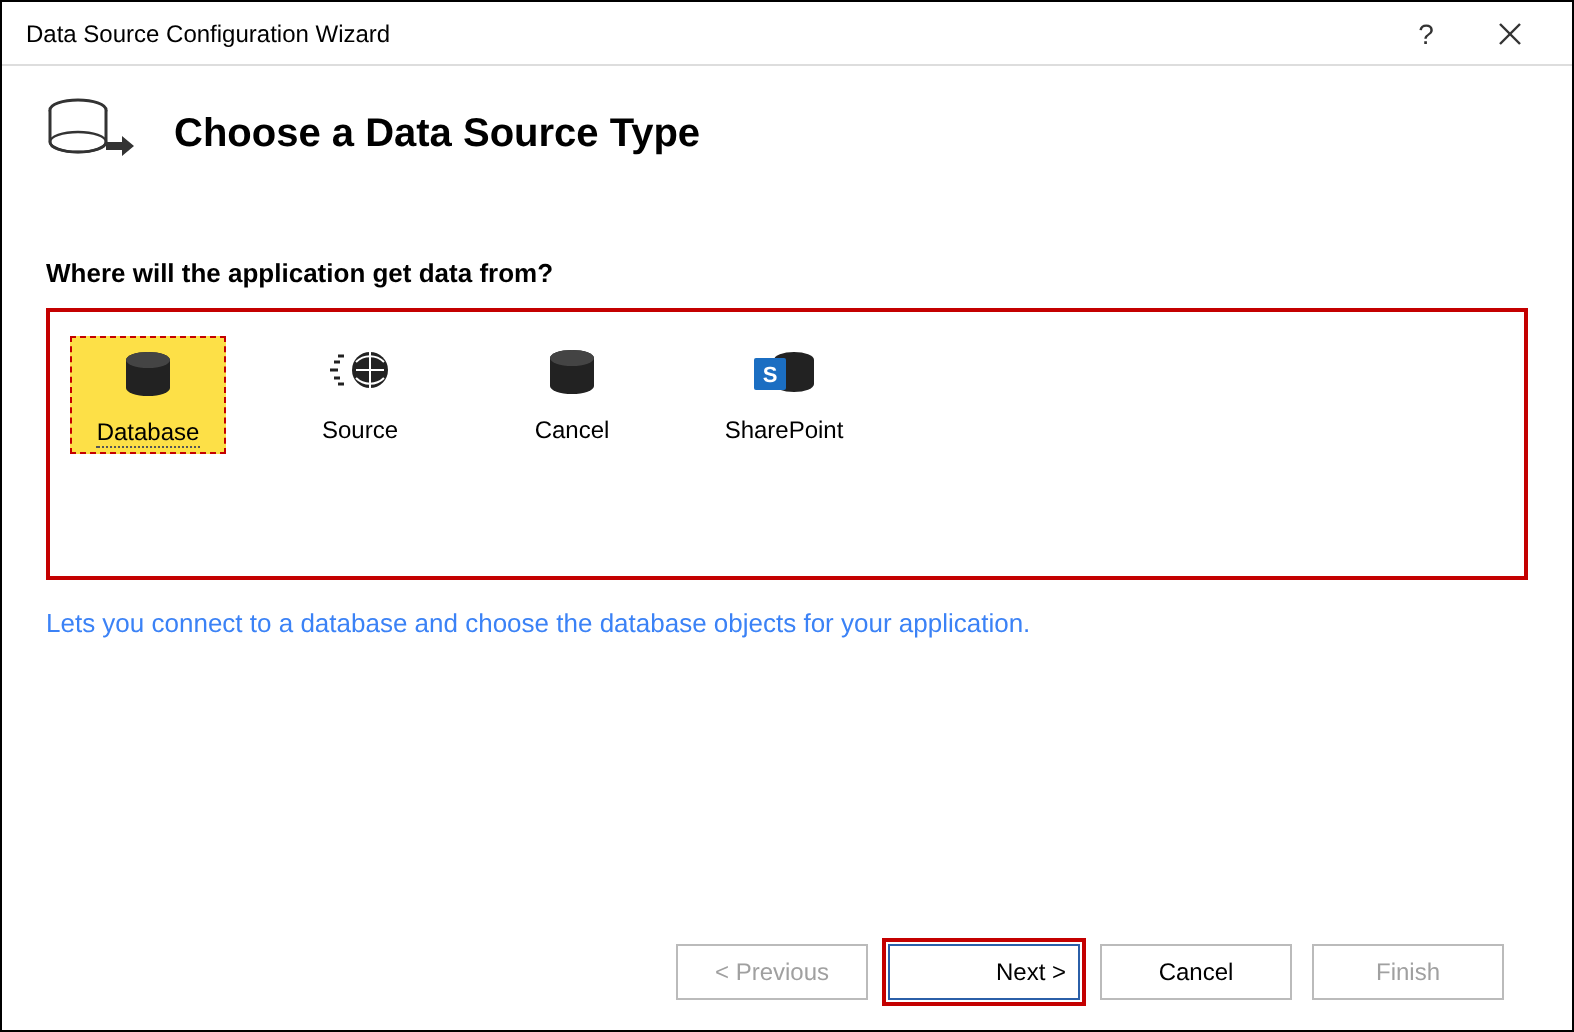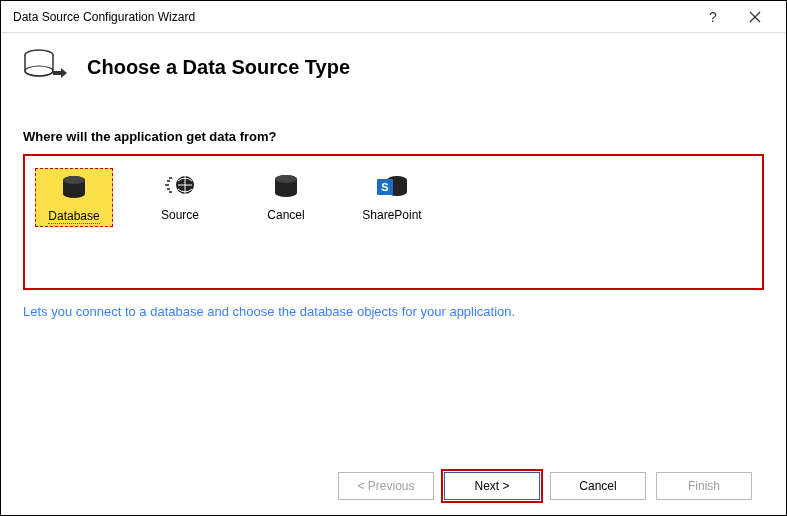--- a/index.html
+++ b/index.html
@@ -123,20 +123,21 @@
     font-family: inherit;
     font-size: 12px;
     cursor: default;
     color: #000;
   }
   .btn.disabled { color: #a0a0a0; }
   .btn.primary-outline {
     outline: 2px solid #c40000;
     outline-offset: 1px;
     border: 1px solid #2b5fa8;
+    text-align: right;
   }
 </style>
 </head>
 <body>
 
 <div class="titlebar">
   <div class="title">Data Source Configuration Wizard</div>
   <div class="tbtn">?</div>
   <div class="tbtn close">
     <svg width="12" height="12" viewBox="0 0 12 12">

